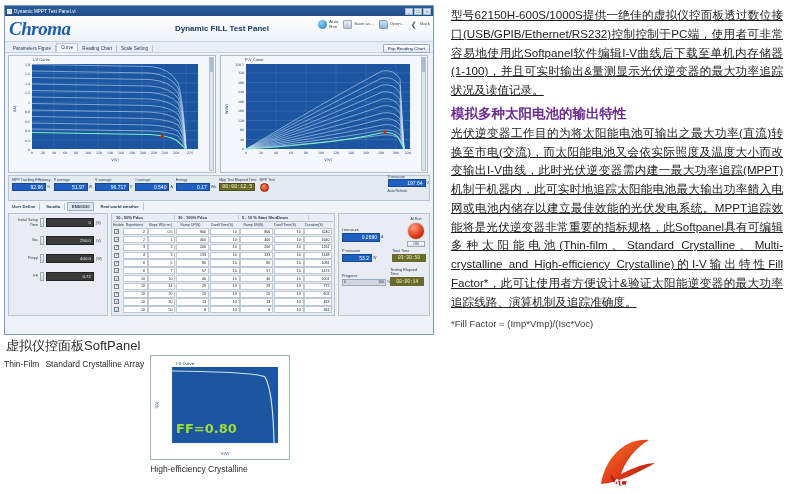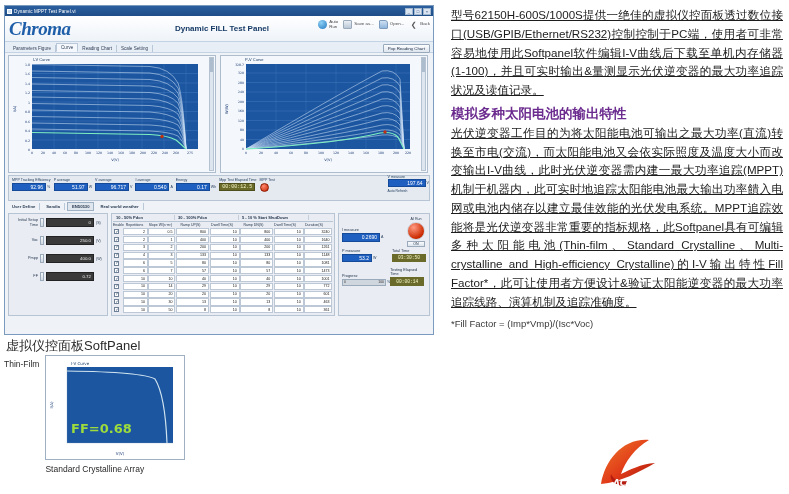--- a/index.html
+++ b/index.html
@@ -667,37 +667,40 @@
 
     <div class="caption-soft">虚拟仪控面板SoftPanel</div>
 
     <div class="ff-row">
 
       <div>
         <div class="ff-cap">Thin-Film</div>
       </div>
 
       <div>
+        <div class="ff-cap">Standard Crystalline Array</div>
+      </div>
+
+      <div>
         <div class="ff-box">
           <svg width="136" height="101" viewBox="0 0 136 101">
             <rect x="20" y="10" width="106" height="76" fill="#1c56a0"></rect>
-            <path d="M20,14 Q96,15 108,22 Q118,38 120,86" fill="none" stroke="#cfe3ef" stroke-width="1.2"></path>
-            <text x="24" y="76" fill="#9ddc3c" font-size="13" font-weight="bold" font-family="DejaVu Sans, sans-serif">FF=0.68</text>
+            <path d="M20,14 Q104,15 113,20 Q121,34 122,86" fill="none" stroke="#cfe3ef" stroke-width="1.2"></path>
+            <text x="24" y="76" fill="#9ddc3c" font-size="13" font-weight="bold" font-family="DejaVu Sans, sans-serif">FF=0.80</text>
             <text x="24" y="8" fill="#1a3c66" font-size="4" font-family="DejaVu Sans, sans-serif">I-V Curve</text>
             <text x="73" y="98" fill="#20417a" font-size="4" text-anchor="middle" font-family="DejaVu Sans, sans-serif">V(V)</text>
             <text x="6" y="48" fill="#20417a" font-size="4" text-anchor="middle" transform="rotate(-90 6 48)" font-family="DejaVu Sans, sans-serif">I(A)</text>
             <g stroke="#7d9bc0" stroke-width="0.3">
               <line x1="20" y1="86" x2="126" y2="86"></line>
                 <line x1="20" y1="10" x2="20" y2="86"></line>
             </g>
           </svg>
         </div>
-        <div class="ff-cap">Standard Crystalline Array</div>
+        <div class="ff-cap">High-efficiency Crystalline</div>
       </div>
-
     </div>
   </div>
 
   <div class="right-col">
     <div class="cn-para">型号62150H-600S/1000S提供一绝佳的虚拟仪控面板透过数位接口(USB/GPIB/Ethernet/RS232)控制控制于PC端，使用者可非常容易地使用此Softpanel软件编辑I-V曲线后下载至单机内存储器(1-100)，并且可实时输出&amp;量测显示光伏逆变器的最大功率追踪状况及读值记录。</div>
 
     <div class="sec-h1">模拟多种太阳电池的输出特性</div>
 
     <div class="cn-para">光伏逆变器工作目的为将太阳能电池可输出之最大功率(直流)转换至市电(交流)，而太阳能电池又会依实际照度及温度大小而改变输出I-V曲线，此时光伏逆变器需内建一最大功率追踪(MPPT)机制于机器内，此可实时地追踪太阳能电池最大输出功率饋入电网或电池内储存以建立最佳效能的光伏发电系统。MPPT追踪效能将是光伏逆变器非常重要的指标规格，此Softpanel具有可编辑多种太阳能电池(Thin-film、Standard Crystalline、Multi-crystalline and High-efficiency Crystalline)的I-V输出特性Fill Factor*，此可让使用者方便设计&amp;验证太阳能逆变器的最大功率追踪线路、演算机制及追踪准确度。</div>
     <div class="foot-note">*Fill Factor = (Imp*Vmp)/(Isc*Voc)</div>

